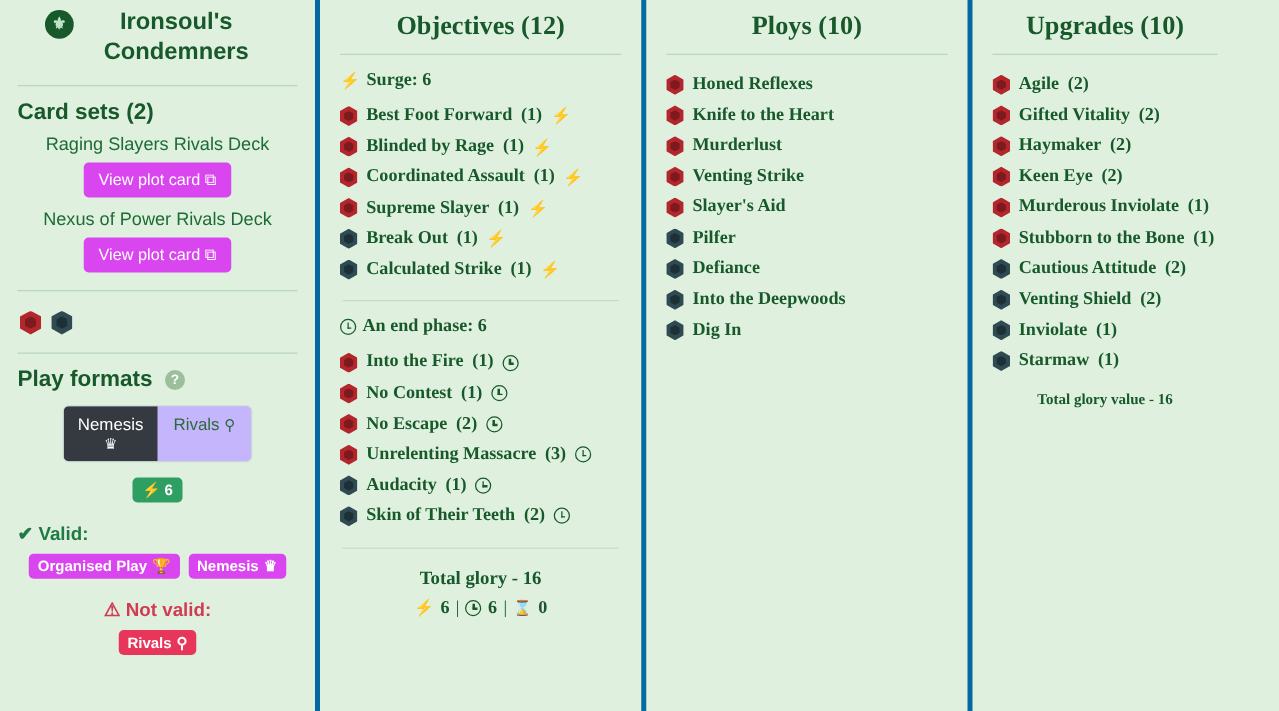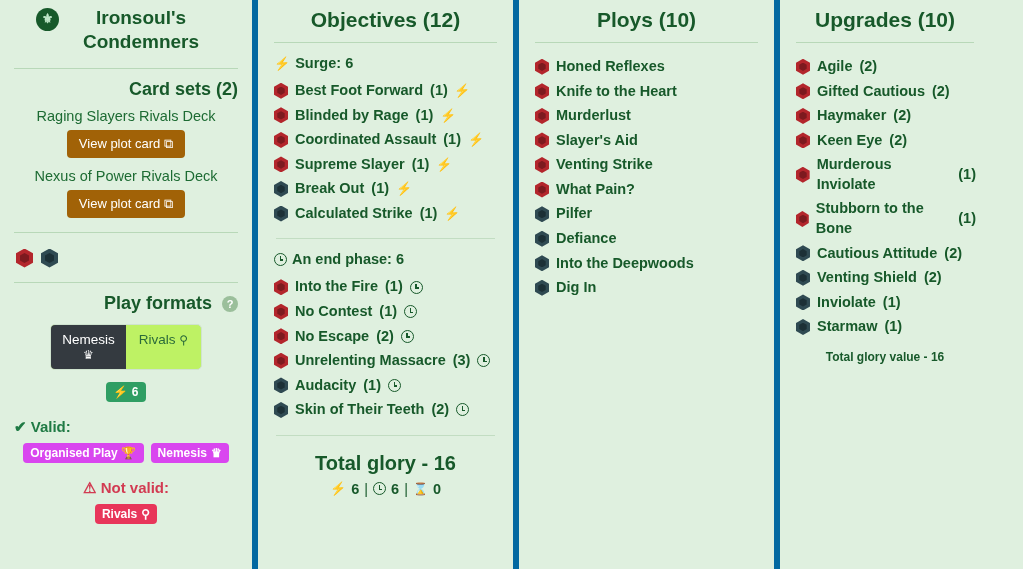--- a/index.html
+++ b/index.html
@@ -15,21 +15,21 @@
     display: flex;
     width: 1023px;
     height: 569px;
     background: #dff0df;
   }
   .col {
     height: 569px;
     position: relative;
     padding: 0 14px;
   }
-  .col + .col { border-left: 6px solid #0369a1; }
+  .col + .col { border-left: 4px solid #0369a1; font-family: Liberation Serif, serif; }
   .col-deck { width: 252px; }
   .col-obj  { width: 261px; }
   .col-ploys { width: 261px; }
   .col-upg  { width: 216px; }
 
   
   .deck-title {
     display: flex;
     align-items: flex-start;
     justify-content: center;
@@ -53,37 +53,37 @@
     font-size: 13px;
     flex: 0 0 auto;
     margin-top: 2px;
   }
   .sep {
     border: none;
     border-top: 1px solid #b8d8b8;
     margin: 14px 0 10px;
   }
   .section-head {
-    text-align: right;
+    text-align: left;
     font-size: 18px;
     font-weight: bold;
     color: #17592a;
     margin: 4px 0 8px;
   }
   .section-head .count { font-weight: bold; }
   .deck-name {
     text-align: center;
     font-size: 14.5px;
     color: #1d6b33;
     margin: 6px 0 6px;
   }
   .btn-plot {
     display: block;
     margin: 0 auto 10px;
-    background: #a16207;
+    background: #d946ef;
     color: #ffffff;
     border: none;
     border-radius: 4px;
     font-size: 13px;
     padding: 6px 12px;
     cursor: pointer;
     font-family: "Liberation Sans", sans-serif;
   }
   .hex-row {
     display: flex;
@@ -134,21 +134,21 @@
     justify-content: center;
     vertical-align: middle;
     margin-left: 5px;
   }
   .format-toggle {
     margin: 10px auto 0;
     width: 152px;
     display: flex;
     border-radius: 5px;
     overflow: hidden;
-    background: #bef264;
+    background: #c4b5fd;
     border: 1px solid #cfe3cf;
   }
   .format-toggle .opt {
     flex: 1;
     text-align: center;
     font-size: 13.5px;
     padding: 7px 4px;
     cursor: pointer;
     color: #2b6b3a;
   }
@@ -263,21 +263,21 @@
     background: #17592a;
   }
   .ico-hourglass { font-size: 12px; color: #17592a; }
   .divider-thin {
     border: none;
     border-top: 1px solid #c2ddc2;
     margin: 12px 4px 12px;
   }
   .total-line {
     text-align: center;
-    font-size: 20px;
+    font-size: 15px;
     font-weight: bold;
     color: #17592a;
     margin-top: 16px;
   }
   .total-sub {
     text-align: center;
     font-size: 14.5px;
     font-weight: bold;
     color: #17592a;
     margin-top: 6px;
@@ -548,33 +548,27 @@
       <li>
         <span class="hex small red">
             <i></i>
           </span>
         <span>Murderlust</span>
       </li>
       <li>
         <span class="hex small red">
             <i></i>
           </span>
+        <span>Venting Strike</span>
+      </li>
+      <li>
+        <span class="hex small red">
+            <i></i>
+          </span>
         <span>Slayer's Aid</span>
-      </li>
-      <li>
-        <span class="hex small red">
-            <i></i>
-          </span>
-        <span>Venting Strike</span>
-      </li>
-      <li>
-        <span class="hex small red">
-            <i></i>
-          </span>
-        <span>What Pain?</span>
       </li>
       <li>
         <span class="hex small dark">
             <i></i>
           </span>
         <span>Pilfer</span>
       </li>
       <li>
         <span class="hex small dark">
             <i></i>
@@ -607,21 +601,21 @@
         <span class="hex small red">
             <i></i>
           </span>
         <span>Agile</span>
         <span class="qty">(2)</span>
       </li>
       <li>
         <span class="hex small red">
             <i></i>
           </span>
-        <span>Gifted Cautious</span>
+        <span>Gifted Vitality</span>
         <span class="qty">(2)</span>
       </li>
       <li>
         <span class="hex small red">
             <i></i>
           </span>
         <span>Haymaker</span>
         <span class="qty">(2)</span>
       </li>
       <li>

